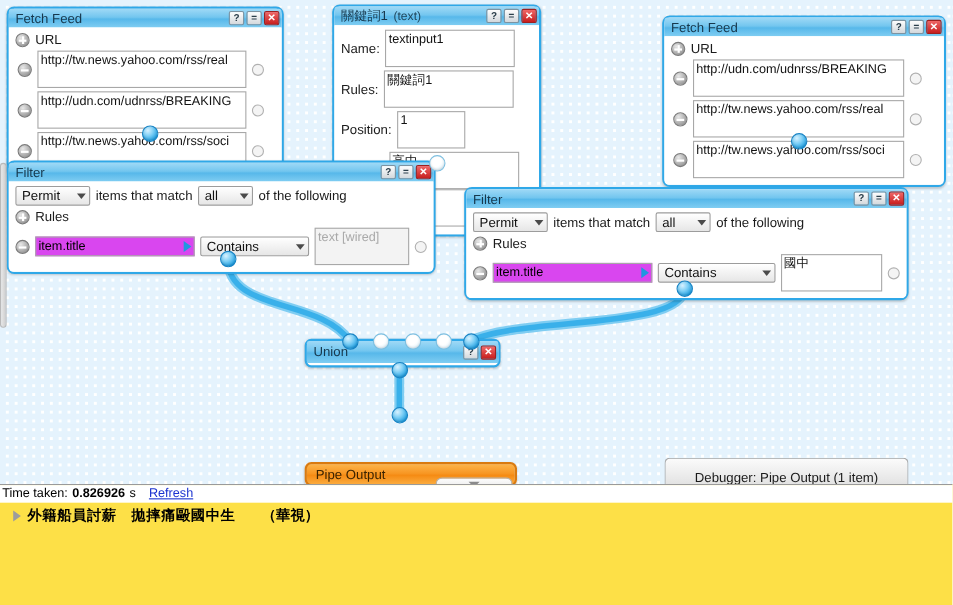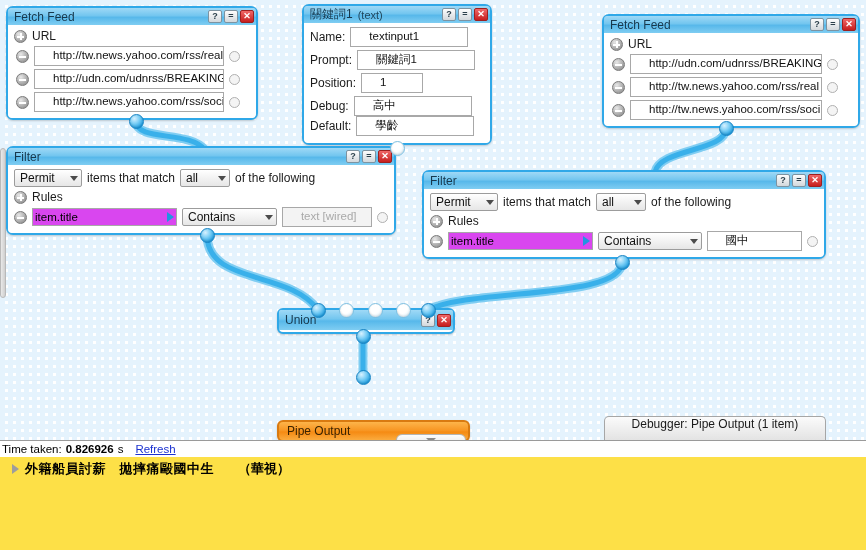--- a/index.html
+++ b/index.html
@@ -102,25 +102,25 @@
     background: #ffffff;
   }
 
   .row { display: flex; align-items: center; gap: 5px; margin-bottom: 3px; }
   .row.urlrow { margin-left: 2px; }
   .lbl { font-size: 12px; color: #1b1b1b; }
 
   .txt {
     border: 1px solid #a8a8a8;
     background: #ffffff;
-    height: 20px;
+    height: 34px;
     font-size: 11.5px;
     font-family: "Liberation Sans", sans-serif;
     color: #111111;
-    padding: 0 18px;
+    padding: 0 2px;
     line-height: 16px;
     white-space: nowrap;
     overflow: hidden;
   }
   .txt.ph { color: #a9a9a9; background: #f3f3f3; }
 
   
   .dotport {
     width: 11px; height: 11px; border-radius: 50%;
     border: 1px solid #b0b0b0;
@@ -206,21 +206,21 @@
 
   
   #debugtab {
     position: absolute;
     left: 604px; top: 416px;
     width: 222px; height: 25px;
     background: linear-gradient(to bottom, #fbfbfb, #e2e2e2);
     border: 1px solid #a6a6a6;
     border-bottom: none;
     border-radius: 5px 5px 0 0;
-    display: flex; align-items: flex-start; justify-content: center;
+    display: flex; align-items: flex-end; justify-content: center;
     font-size: 12px;
     color: #1a1a1a;
   }
   #collapse {
     position: absolute;
     left: 396px; top: 434px;
     width: 70px; height: 12px;
     border: 1px solid #b4b4b4;
     border-radius: 6px;
     background: linear-gradient(to bottom, #fcfcfc, #e8e8e8);
@@ -359,21 +359,21 @@
         <span class="wbtn">=</span>
         <span class="wbtn close">✕</span>
       </span>
     </div>
     <div class="mod-body" style="padding:4px 6px 4px 6px;">
       <div class="row">
         <span class="lbl">Name:</span>
         <span class="txt" style="width:118px;">textinput1</span>
       </div>
       <div class="row">
-        <span class="lbl">Prompt:</span>
+        <span class="lbl">Rules:</span>
         <span class="txt" style="width:118px;">關鍵詞1</span>
       </div>
       <div class="row">
         <span class="lbl">Position:</span>
         <span class="txt" style="width:62px;">1</span>
       </div>
       <div class="row" style="margin-bottom:0;">
         <span class="lbl">Debug:</span>
         <span class="txt" style="width:118px;">高中</span>
       </div>

